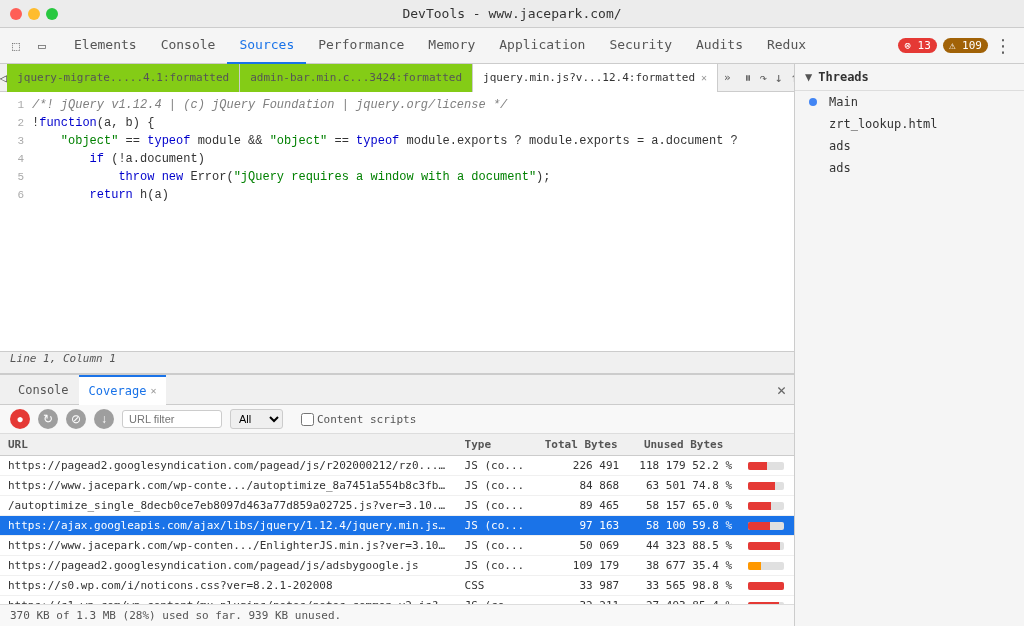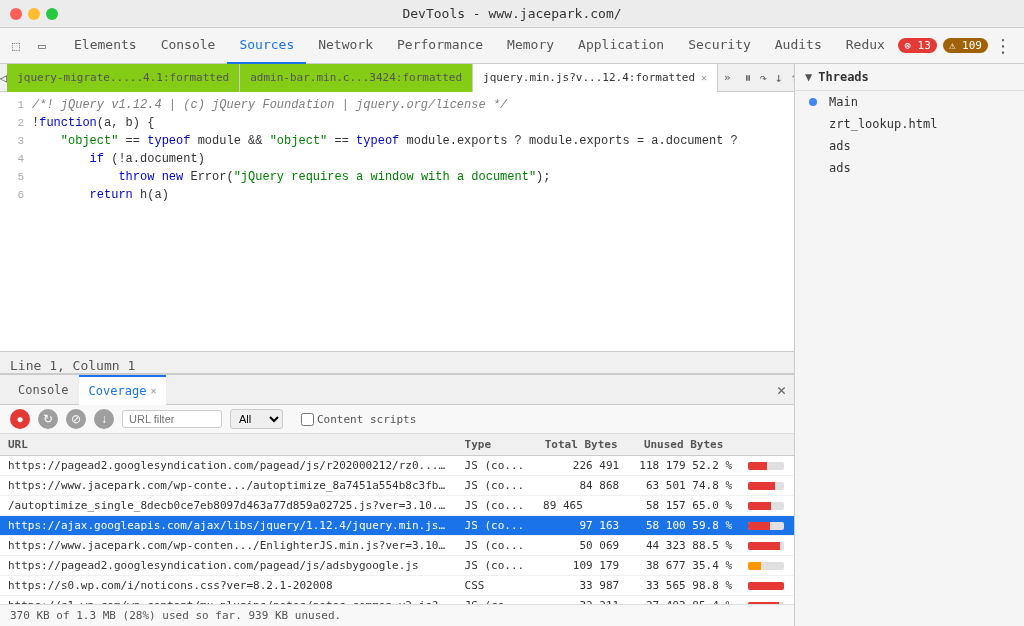--- a/index.html
+++ b/index.html
@@ -134,24 +134,25 @@
     .str { color: #008000; }
     .cmt { color: #808080; font-style: italic; }
     .punct { color: #333; }
 
     
     .status-bar {
       height: 22px;
       background: #f0f0f0;
       border-top: 1px solid #ccc;
       display: flex;
-      align-items: flex-end;
+      align-items: flex-start;
       padding: 0 10px;
-      font-size: 13px;
+      font-size: 11px;
       color: #555;
+      font-style: italic;
     }
 
     
     .right-panel {
       width: 230px;
       min-width: 230px;
       background: #f5f5f5;
       border-left: 1px solid #ccc;
       display: flex;
       flex-direction: column;
@@ -285,23 +286,20 @@
       <div class="nav-icon">▭</div>
     </div>
     <div class="tab-item">
       <span>Elements</span>
     </div>
     <div class="tab-item">
       <span>Console</span>
     </div>
     <div class="tab-item active">
       <span>Sources</span>
-    </div>
-    <div class="tab-item">
-      <span>Network</span>
     </div>
     <div class="tab-item">
       <span>Performance</span>
     </div>
     <div class="tab-item">
       <span>Memory</span>
     </div>
     <div class="tab-item">
       <span>Application</span>
     </div>
@@ -432,21 +430,21 @@
                 <tr>
                   <td style="max-width: 440px; overflow: hidden; text-overflow: ellipsis;">https://www.jacepark.com/wp-conte.../autoptimize_8a7451a554b8c3fb4edce052dca04999.js</td>
                   <td>JS (co...</td>
                   <td style="text-align: right;">84 868</td>
                   <td style="text-align: right;">63 501 74.8 %</td>
                   <td><div class="cov-bar-wrap"><div class="cov-bar-fill bar-red" style="width: 75%;"></div></div></td>
                 </tr>
                 <tr>
                   <td style="max-width: 440px; overflow: hidden; text-overflow: ellipsis;">/autoptimize_single_8decb0ce7eb8097d463a77d859a02725.js?ver=3.10.0&amp;fver=20191011021</td>
                   <td>JS (co...</td>
-                  <td style="text-align: left; margin-top: 20px;">89 465</td>
+                  <td style="text-align: right; margin-top: 20px;">89 465</td>
                   <td style="text-align: right;">58 157 65.0 %</td>
                   <td><div class="cov-bar-wrap"><div class="cov-bar-fill bar-red" style="width: 65%;"></div></div></td>
                 </tr>
                 <tr class="selected">
                   <td style="max-width: 440px; overflow: hidden; text-overflow: ellipsis; color: rgb(255, 255, 255);">https://ajax.googleapis.com/ajax/libs/jquery/1.12.4/jquery.min.js?ver=1.12.4</td>
                   <td>JS (co...</td>
                   <td style="text-align: right;">97 163</td>
                   <td style="text-align: right; color: rgb(255, 255, 255);">58 100 59.8 %</td>
                   <td><div class="cov-bar-wrap"><div class="cov-bar-fill bar-red" style="width: 60%;"></div></div></td>
                 </tr>

